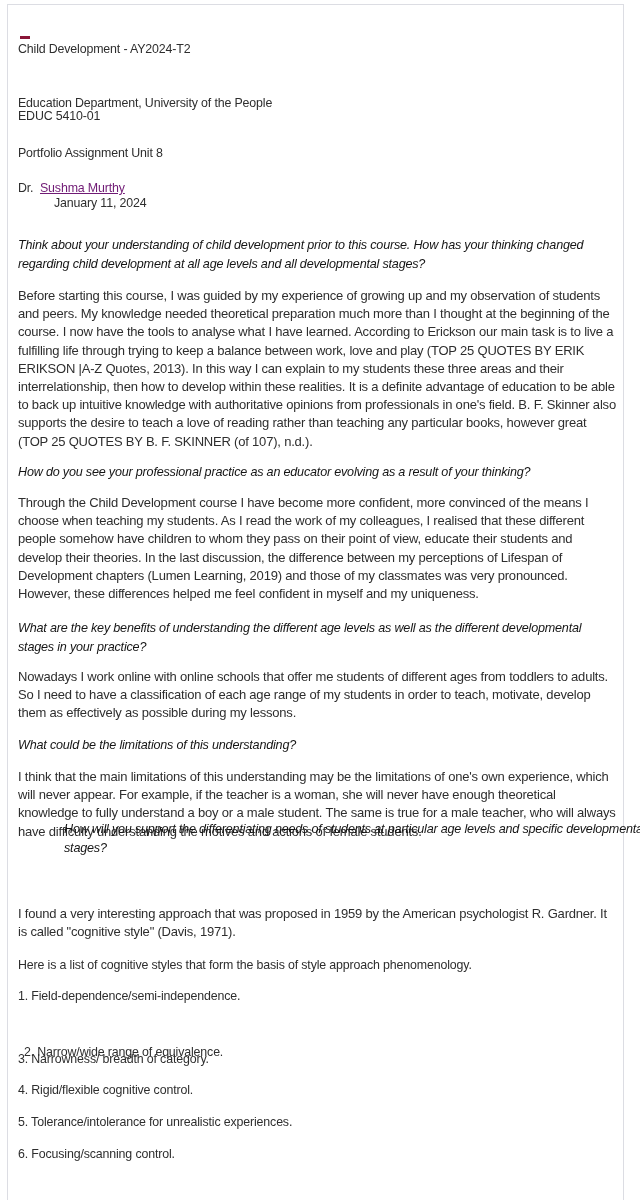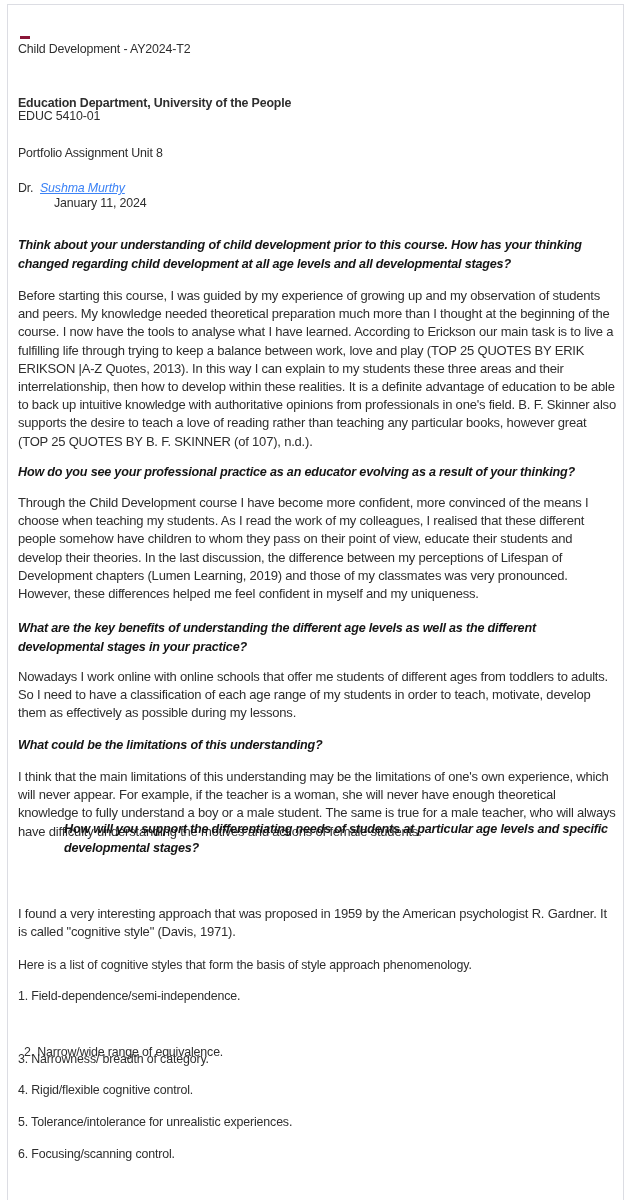--- a/index.html
+++ b/index.html
@@ -11,41 +11,41 @@
     .frame {
       position: absolute; left: 7px; top: 4px; width: 617px; height: 1210px;
       border: 1px solid #dcdde3; border-bottom: none; box-sizing: border-box;
       background: #fff;
     }
     .dash {
       position: absolute; left: 20px; top: 36px; width: 10px; height: 3px;
       background: #8a1538;
     }
     .line { position: absolute; left: 18px; white-space: nowrap; line-height: 14px; font-size: 12.4px; letter-spacing: -0.15px; }
-    .link { color: #3b82f6; text-decoration: underline; font-style: italic; }
+    .link { color: #701a75; text-decoration: underline; }
     .q {
       position: absolute; left: 18px; width: 600px;
-      font-weight: bold; font-style: italic; font-size: 12.6px; line-height: 19px;
+      font-weight: normal; font-style: italic; font-size: 12.6px; line-height: 19px;
       color: #151515; letter-spacing: -0.2px;
     }
     .p {
       position: absolute; left: 18px; width: 600px;
       font-size: 13px; line-height: 18.2px; letter-spacing: -0.2px; color: #2e2e2e;
     }
     .li { position: absolute; left: 18px; font-size: 12.4px; line-height: 16px; white-space: nowrap; letter-spacing: -0.15px; }
   </style>
 </head>
 <body>
 
 <div class="frame"></div>
 
 <div class="dash"></div>
 
 <div class="line" style="top:42px;">Child Development - AY2024-T2</div>
-<div class="line" style="top:96px;font-weight:bold;">Education Department, University of the People</div>
+<div class="line" style="top:96px;">Education Department, University of the People</div>
 <div class="line" style="top:109px;">EDUC 5410-01</div>
 <div class="line" style="top:146px;">Portfolio Assignment  Unit 8</div>
 <div class="line" style="top:181px;">
   <span>Dr.</span>&nbsp;
   <a class="link">Sushma Murthy</a>
 </div>
 <div class="line" style="top:196px;margin-left:36px;">January 11, 2024</div>
 
 <div class="q" style="top:236px;">Think about your understanding of child development prior to this course. How has your thinking changed regarding child development at all age levels and all developmental stages?</div>
 <div class="p" style="top:287px;">Before starting this course, I was guided by my experience of growing up and my observation of students and peers. My knowledge needed theoretical preparation much more than I thought at the beginning of the course. I now have the tools to analyse what I have learned. According to Erickson our main task is to live a fulfilling life through trying to keep a balance between work, love and play (TOP 25 QUOTES BY ERIK ERIKSON |A-Z Quotes, 2013). In this way I can explain to my students these three areas and their interrelationship, then how to develop within these realities. It is a definite advantage of education to be able to back up intuitive knowledge with authoritative opinions from professionals in one's field. B. F. Skinner also supports the desire to teach a love of reading rather than teaching any particular books, however great (TOP 25 QUOTES BY B. F. SKINNER (of 107), n.d.).</div>

